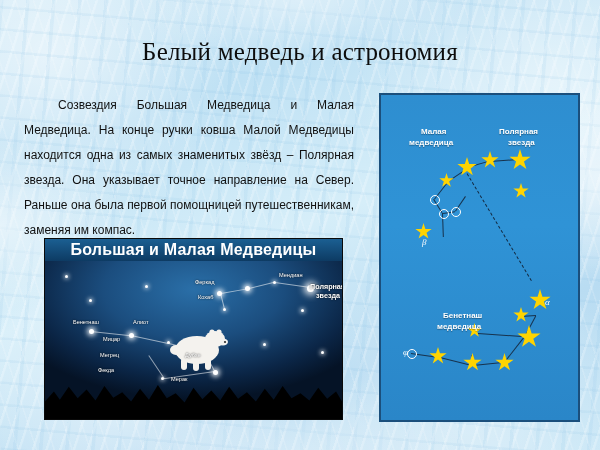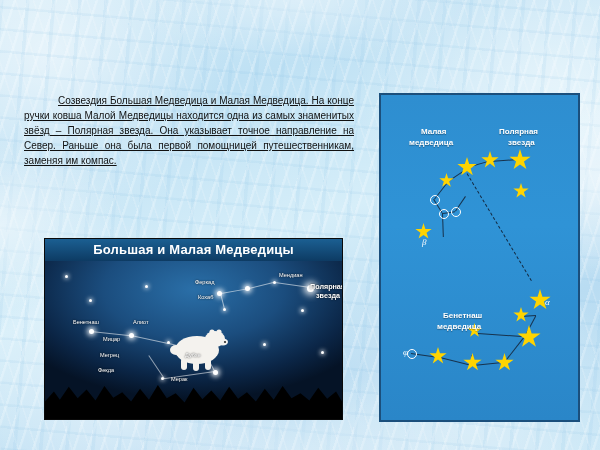--- a/index.html
+++ b/index.html
@@ -65,27 +65,26 @@
     letter-spacing: 0.2px;
     white-space: nowrap;
   }
 
   
   #body-text {
     position: absolute;
     left: 24px;
     top: 93px;
     width: 330px;
-    font-size: 10px;
-    line-height: 15px;
+    font-size: 12px;
+    line-height: 25px;
     color: #111111;
     text-align: justify;
     text-indent: 34px;
     font-family: "Liberation Sans", sans-serif;
-    text-decoration: underline;
   }
 
   
   #photo-left {
     position: absolute;
     left: 44px;
     top: 238px;
     width: 297px;
     height: 180px;
     background: #000;
@@ -98,21 +97,21 @@
     background:
       radial-gradient(ellipse 200px 110px at 50% 28%, #2a6fa8 0%, #1b4d7e 45%, #0b2647 80%, #051326 100%);
   }
   #photo-left .banner {
     position: absolute;
     left: 0; top: 0;
     width: 100%;
     height: 22px;
     background: linear-gradient(180deg, #1b5f92, #0d3b63);
     color: #ffffff;
-    font-size: 13px;
+    font-size: 16px;
     font-weight: bold;
     text-align: center;
     line-height: 22px;
     letter-spacing: 0.2px;
   }
   #photo-left .trees {
     position: absolute;
     left: 0; bottom: 0;
     width: 100%;
     height: 46px;
@@ -208,20 +207,21 @@
   }
 </style>
 </head>
 <body>
 
 <div id="slide">
   <div class="ice-layer l1"></div>
   <div class="ice-layer l2"></div>
   <div class="ice-layer l3"></div>
 
+  <div id="title">Белый медведь и астрономия</div>
 
   <div id="body-text">Созвездия Большая Медведица и Малая Медведица. На конце ручки ковша Малой Медведицы находится одна из самых знаменитых звёзд – Полярная звезда. Она указывает точное направление на Север. Раньше она была первой помощницей путешественникам, заменяя им компас.</div>
 
   <div id="photo-left">
     <div class="sky"></div>
     <div class="banner">Большая и Малая Медведицы</div>
 
     <div class="star sm" style="left:20px;  top:36px;"></div>
     <div class="star sm" style="left:256px; top:70px;"></div>
     <div class="star sm" style="left:218px; top:104px;"></div>

